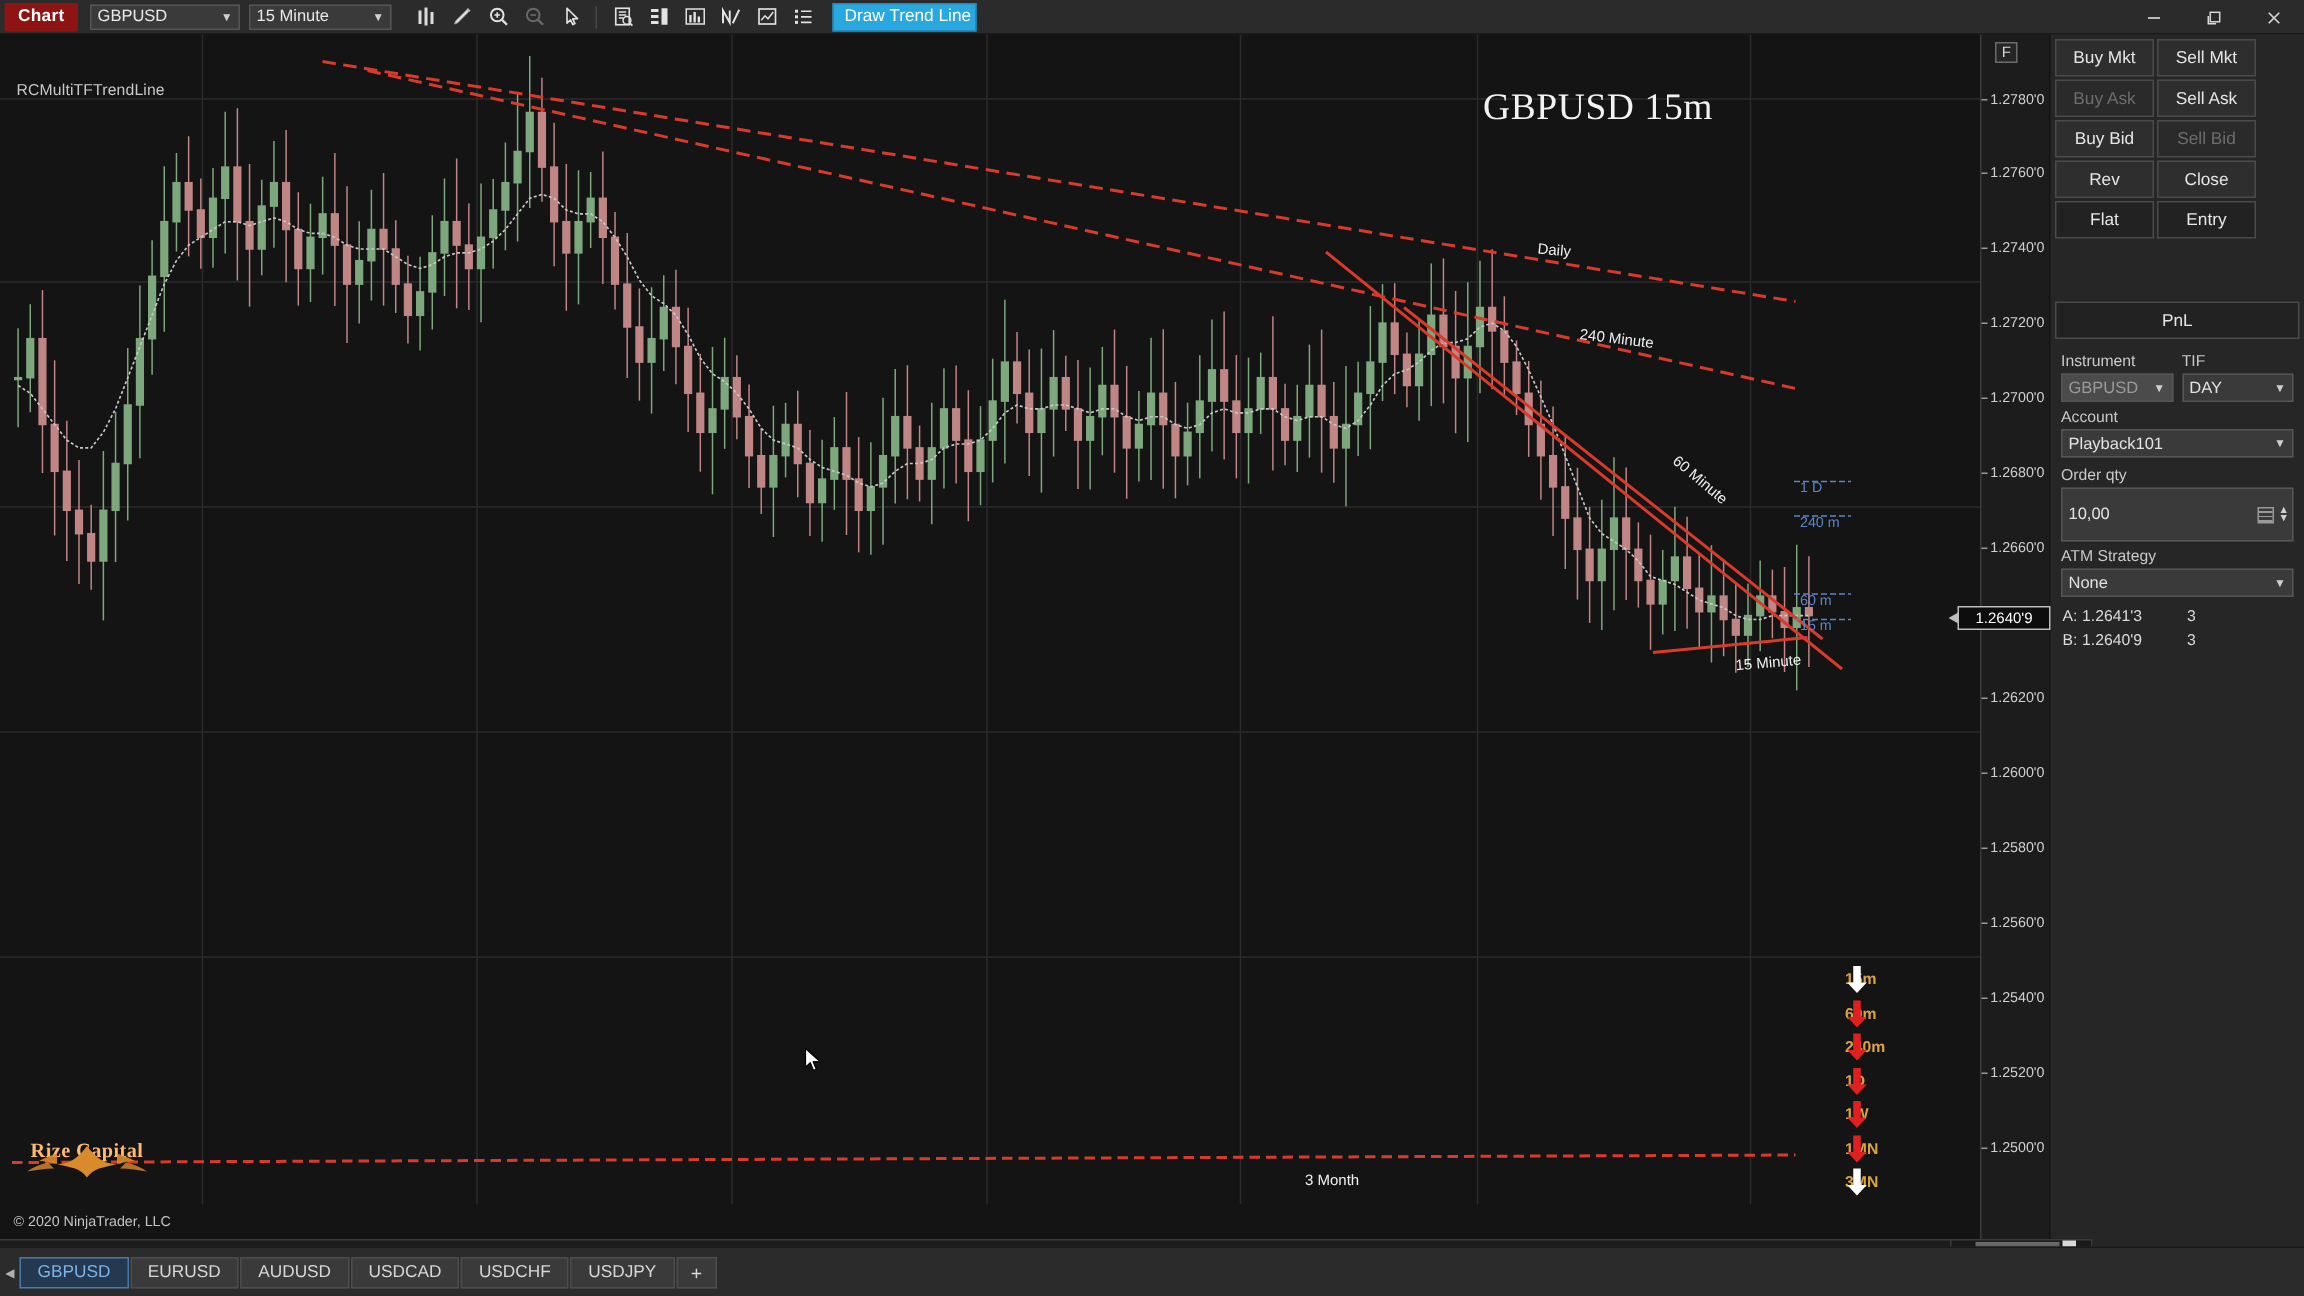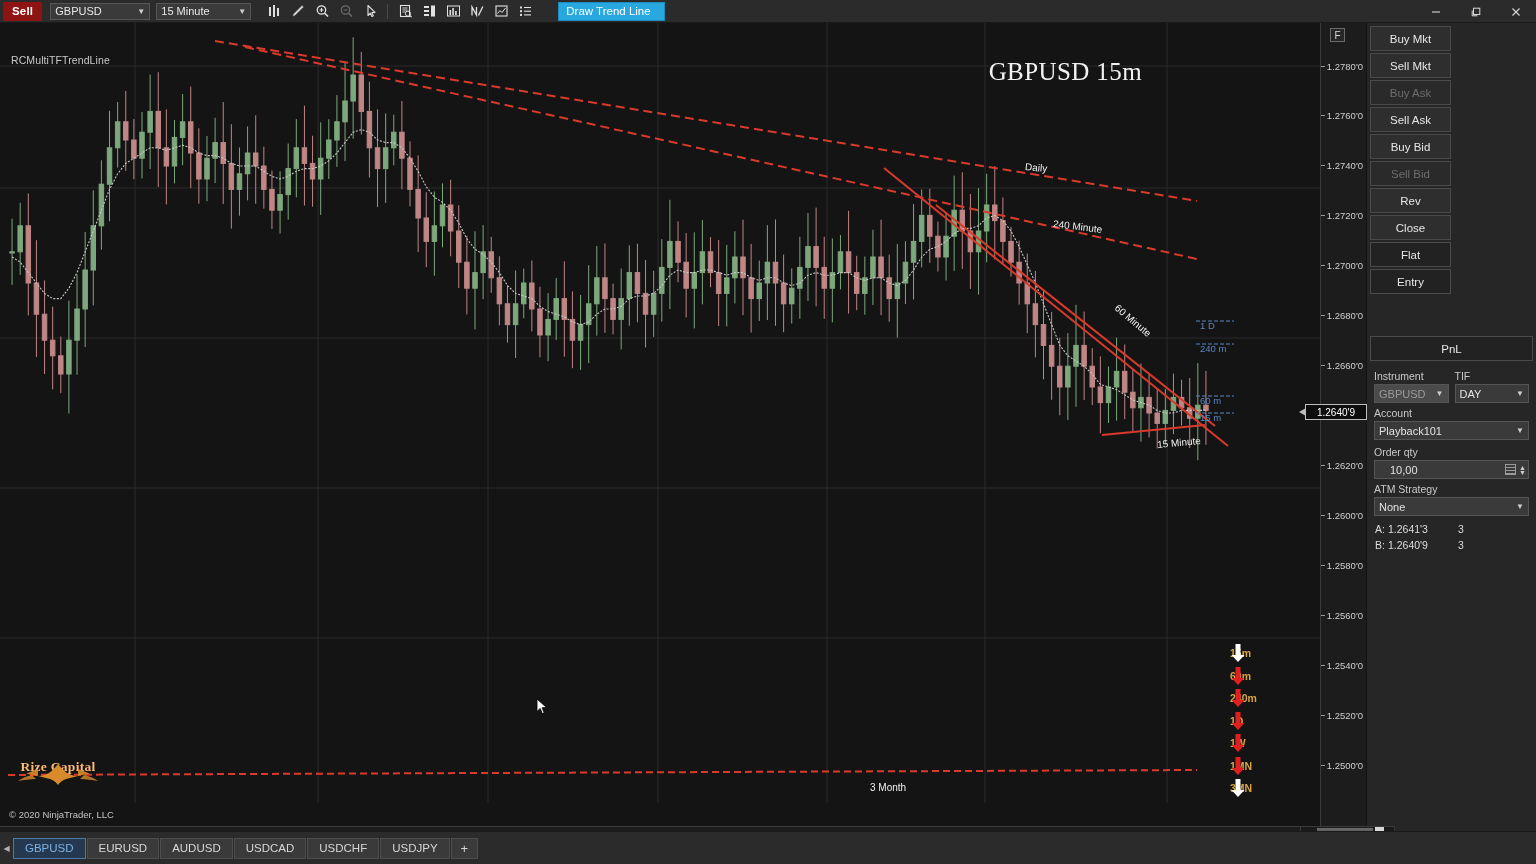--- a/index.html
+++ b/index.html
@@ -37,21 +37,21 @@
   .tb-icon {
     width: 22px; height: 19px; display: flex; align-items: center; justify-content: center;
     cursor: pointer; color: #d8d8d8;
   }
   .tb-icon.disabled { opacity: .34; }
   .tb-icon svg { display: block; }
   .tb-sep { width: 1px; height: 15px; background: #474747; margin: 0 4px; }
 
   .draw-mode {
     background: #29a8e0; color: #ffffff; font-size: 11.5px;
-    padding: 2px 13px 3px 7px; margin-left: 22px; border: 1px solid #1d8bbd;
+    padding: 2px 3px 3px 7px; margin-left: 9px; border: 1px solid #1d8bbd;
   }
   .win-btns { position: absolute; right: 0; top: 0; height: 23px; display: flex; }
   .win-btn {
     width: 40px; height: 23px; display: flex; align-items: center; justify-content: center;
     color: #d0d0d0; cursor: pointer;
   }
 
   
   .chart-wrap {
     position: absolute; left: 0; top: 23px; width: 1366px; height: 808px;
@@ -131,21 +131,21 @@
     position: absolute; font-size: 10px; color: #f0f0f0; white-space: nowrap;
   }
 
   
   .order-panel {
     position: absolute; left: 1366px; top: 23px; width: 170px; height: 808px;
     background: #262626; border-left: 1px solid #141414;
   }
   .btn-grid { display: flex; flex-wrap: wrap; padding: 2px; }
   .obtn {
-    width: 81px; height: 25px; margin: 1px;
+    width: 66px; height: 25px; margin: 1px;
     background: #2e2e2e; border: 1px solid #4a4a4a; color: #e6e6e6;
     font-size: 11.5px; display: flex; align-items: center; justify-content: center;
     cursor: pointer;
   }
   .obtn.dim { color: #6d6d6d; background: #2a2a2a; }
   .obtn.wide { width: 165px; margin-top: 41px; }
   .obtn.flatrow { background: #222222; }
 
   .field-area { padding: 6px 7px 0 7px; }
   .frow { display: flex; gap: 6px; margin-bottom: 2px; }
@@ -153,22 +153,22 @@
   .flabel { font-size: 10.5px; color: #c9c9c9; margin-bottom: 2px; }
   .fsel {
     height: 19px; background: #3a3a3a; border: 1px solid #555;
     color: #e2e2e2; font-size: 11px; display: flex; align-items: center;
     padding: 0 4px; cursor: pointer;
   }
   .fsel.disabled { background: #4b4b4b; color: #9a9a9a; }
   .fsel .lbl { flex: 1; overflow: hidden; white-space: nowrap; }
   .fsel .arrow { font-size: 8px; color: #cfcfcf; }
   .qty-box {
-    height: 19px; background: #3a3a3a; border: 1px solid #555; display: flex;
-    align-items: center; padding: 0 2px 0 15px; color: #e2e2e2; font-size: 11px;
+    height: 36px; background: #3a3a3a; border: 1px solid #555; display: flex;
+    align-items: center; padding: 0 2px 0 4px; color: #e2e2e2; font-size: 11px;
   }
   .qty-box .val { flex: 1; }
   .qty-ic { width: 11px; height: 11px; border: 1px solid #9a9a9a; margin-right: 3px;
             background: repeating-linear-gradient(0deg,#9a9a9a 0 1px,transparent 1px 3px); }
   .spin { display: flex; flex-direction: column; line-height: 5px; color: #d0d0d0; font-size: 7px; }
   .fullrow { margin-top: 4px; flex-direction: column; }
   .quote-area { padding: 7px 8px 0 8px; }
   .qrow { display: flex; font-size: 10.5px; color: #dcdcdc; margin-bottom: 4px; }
   .qrow .q-side { width: 13px; }
   .qrow .q-price { width: 70px; }
@@ -202,21 +202,21 @@
 
   
   .cursor { position: absolute; left: 536px; top: 698px; z-index: 40; }
 </style>
 </head>
 <body>
 
 <div class="app">
 
   <div class="toolbar">
-    <div class="chart-tab">Sell</div>
+    <div class="chart-tab">Chart</div>
 
     <div class="tb-select" id="instrument-select">
       <span class="lbl">GBPUSD</span>
       <span class="arrow">▼</span>
     </div>
 
     <div class="tb-select" id="interval-select">
       <span class="lbl">15 Minute</span>
       <span class="arrow">▼</span>
     </div>

